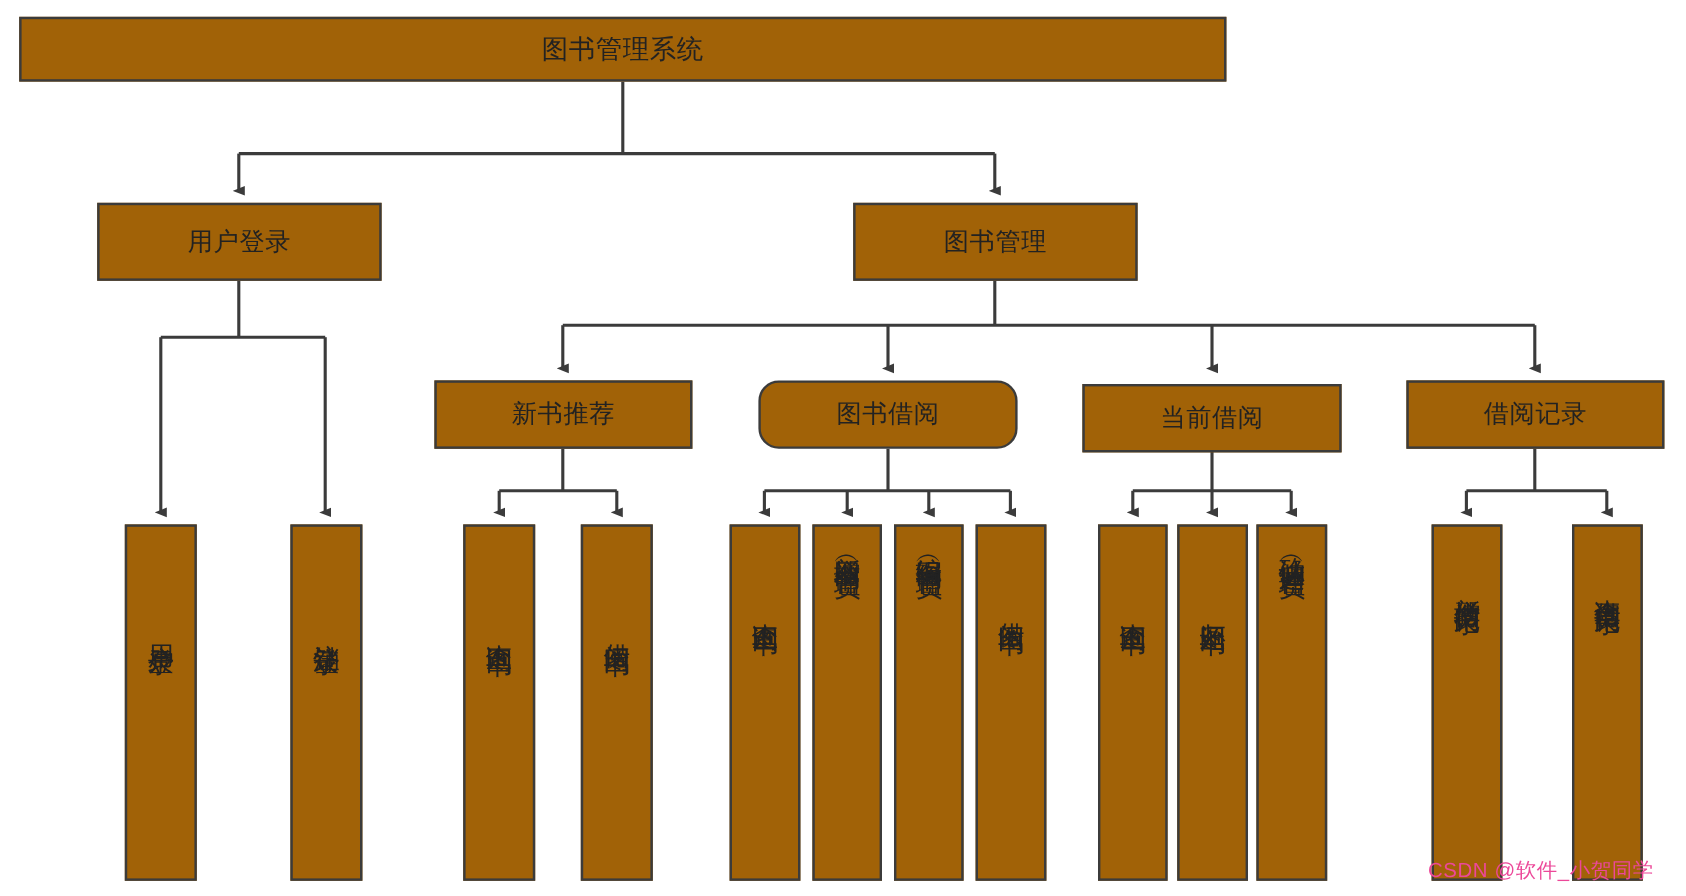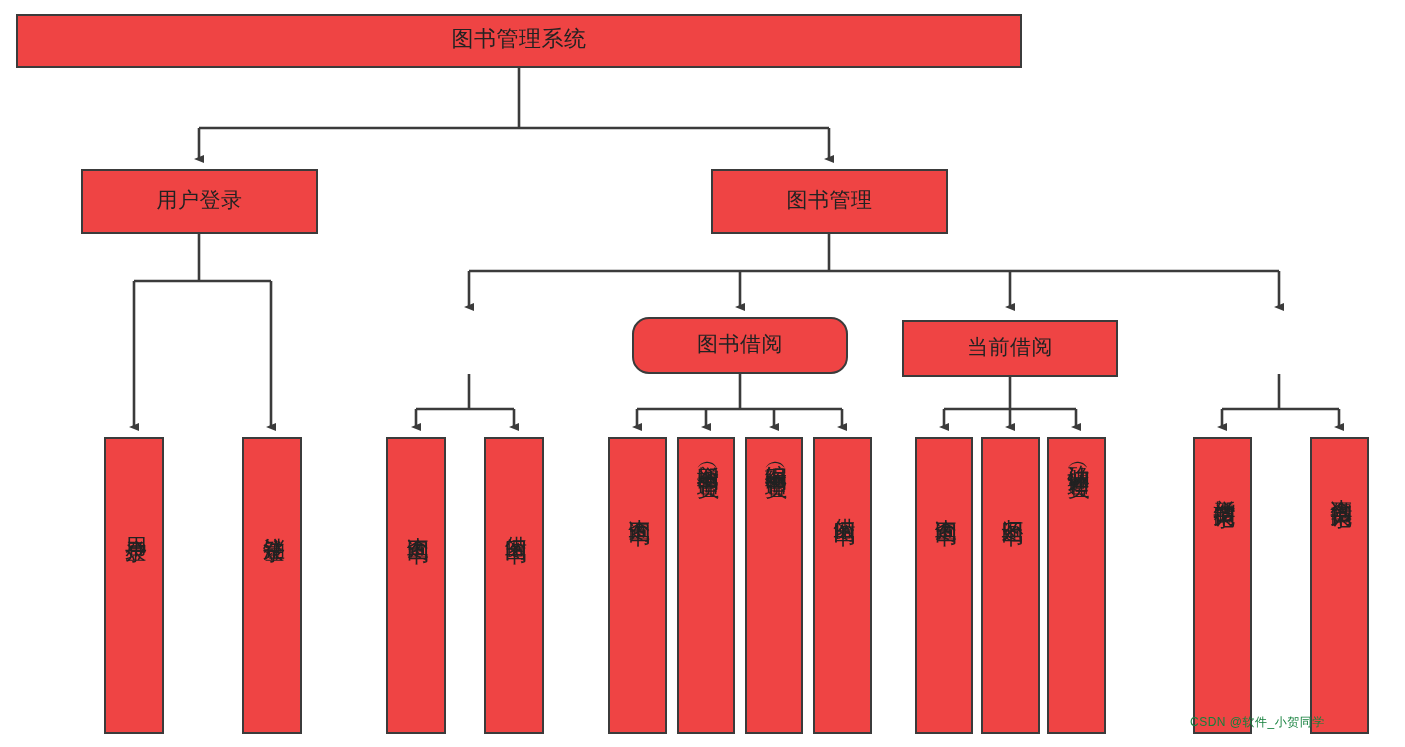--- a/index.html
+++ b/index.html
@@ -23,26 +23,25 @@
     left: 0;
     top: 0;
     width: 1405px;
     height: 747px;
     pointer-events: none;
   }
   .node {
     position: absolute;
     box-sizing: border-box;
     border: 2.5px solid #3b3b3b;
-    background: #ef4444;
+    background: #a16207;
     display: flex;
     align-items: center;
     justify-content: center;
     color: #222222;
-    font-family: Liberation Mono, monospace;
   }
   .node .label {
     display: block;
     line-height: 1.12;
     text-align: center;
     color: #222222;
   }
   
   .node.horiz .label {
     font-size: 21px;
@@ -75,22 +74,22 @@
   .node.vert.mid3 .label {
     margin-top: 36px;
   }
   .node.vert.top .label {
     margin-top: 2px;
   }
   .watermark {
     position: absolute;
     left: 1190px;
     top: 714px;
-    font-size: 12px;
-    color: #15803d;
+    font-size: 17px;
+    color: #ec4899;
     white-space: nowrap;
     letter-spacing: 0.5px;
   }
 </style>
 </head>
 <body>
 
 <div id="canvas">
 
   <svg id="wires" viewBox="0 0 1405 747" width="1405" height="747" xmlns="http://www.w3.org/2000/svg">
@@ -150,26 +149,32 @@
     <span class="label">图书管理系统</span>
   </div>
 
   <div class="node horiz" style="left:81px; top:169px; width:237px; height:65px;">
     <span class="label">用户登录</span>
   </div>
   <div class="node horiz" style="left:711px; top:169px; width:237px; height:65px;">
     <span class="label">图书管理</span>
   </div>
 
+  <div class="node horiz" style="left:362px; top:317px; width:215px; height:57px;">
+    <span class="label">新书推荐</span>
+  </div>
   <div class="node horiz" style="left:632px; top:317px; width:216px; height:57px;border-radius:17px;">
     <span class="label">图书借阅</span>
   </div>
   <div class="node horiz" style="left:902px; top:320px; width:216px; height:57px;">
     <span class="label">当前借阅</span>
   </div>
+  <div class="node horiz" style="left:1172px; top:317px; width:215px; height:57px;">
+    <span class="label">借阅记录</span>
+  </div>
 
   <div class="node vert mid" style="left:104px; top:437px; width:60px; height:297px;">
     <span class="label">用户登录</span>
   </div>
   <div class="node vert mid" style="left:242px; top:437px; width:60px; height:297px;">
     <span class="label">注销登录</span>
   </div>
   <div class="node vert mid" style="left:386px; top:437px; width:60px; height:297px;">
     <span class="label">查询图书</span>
   </div>

